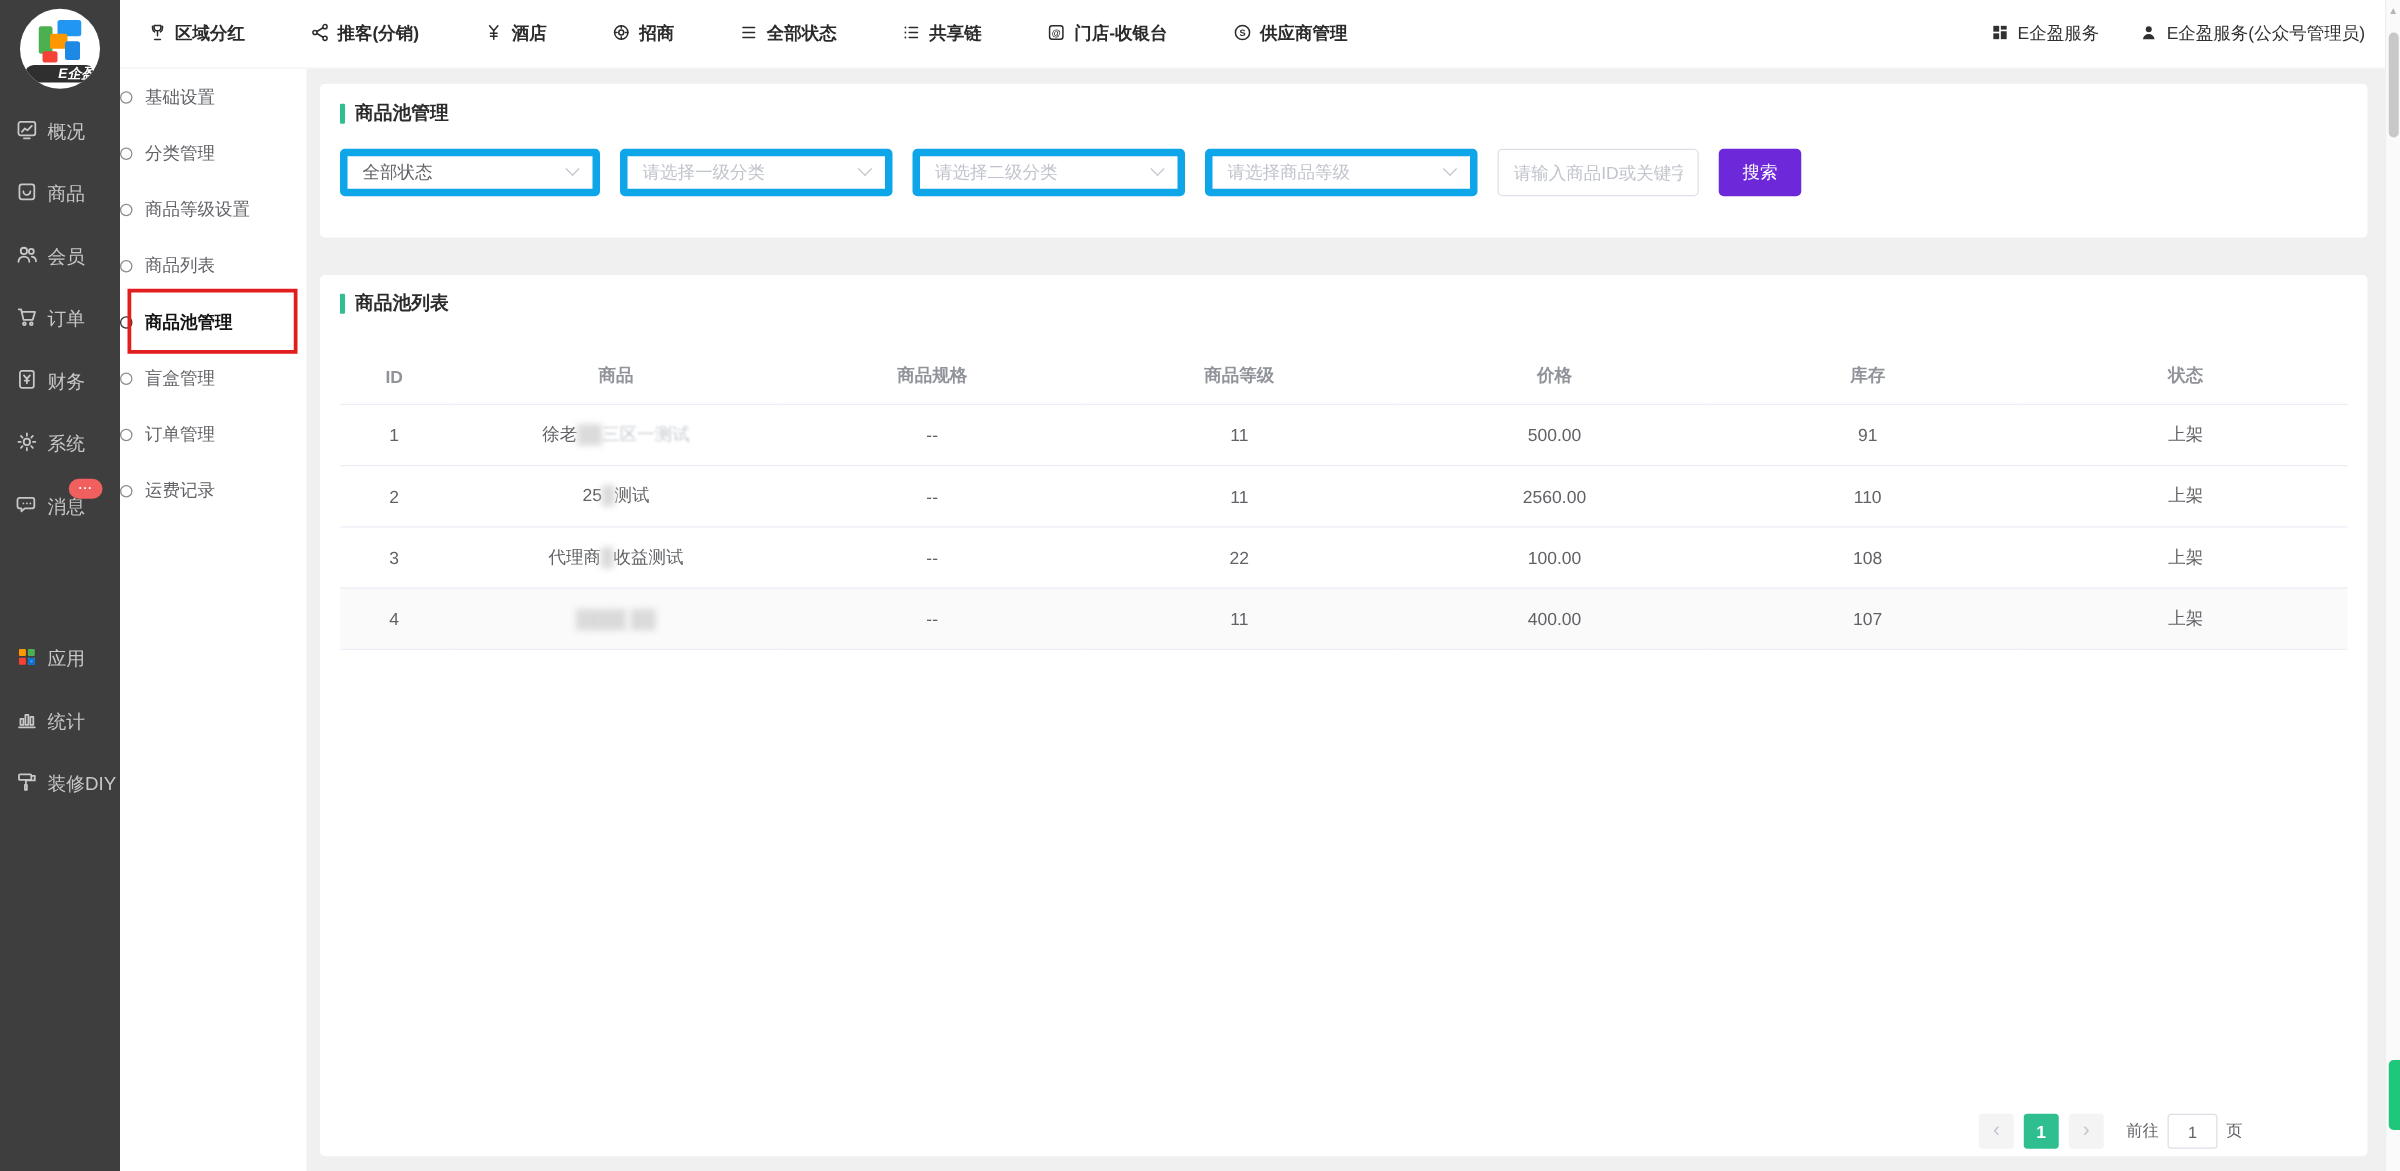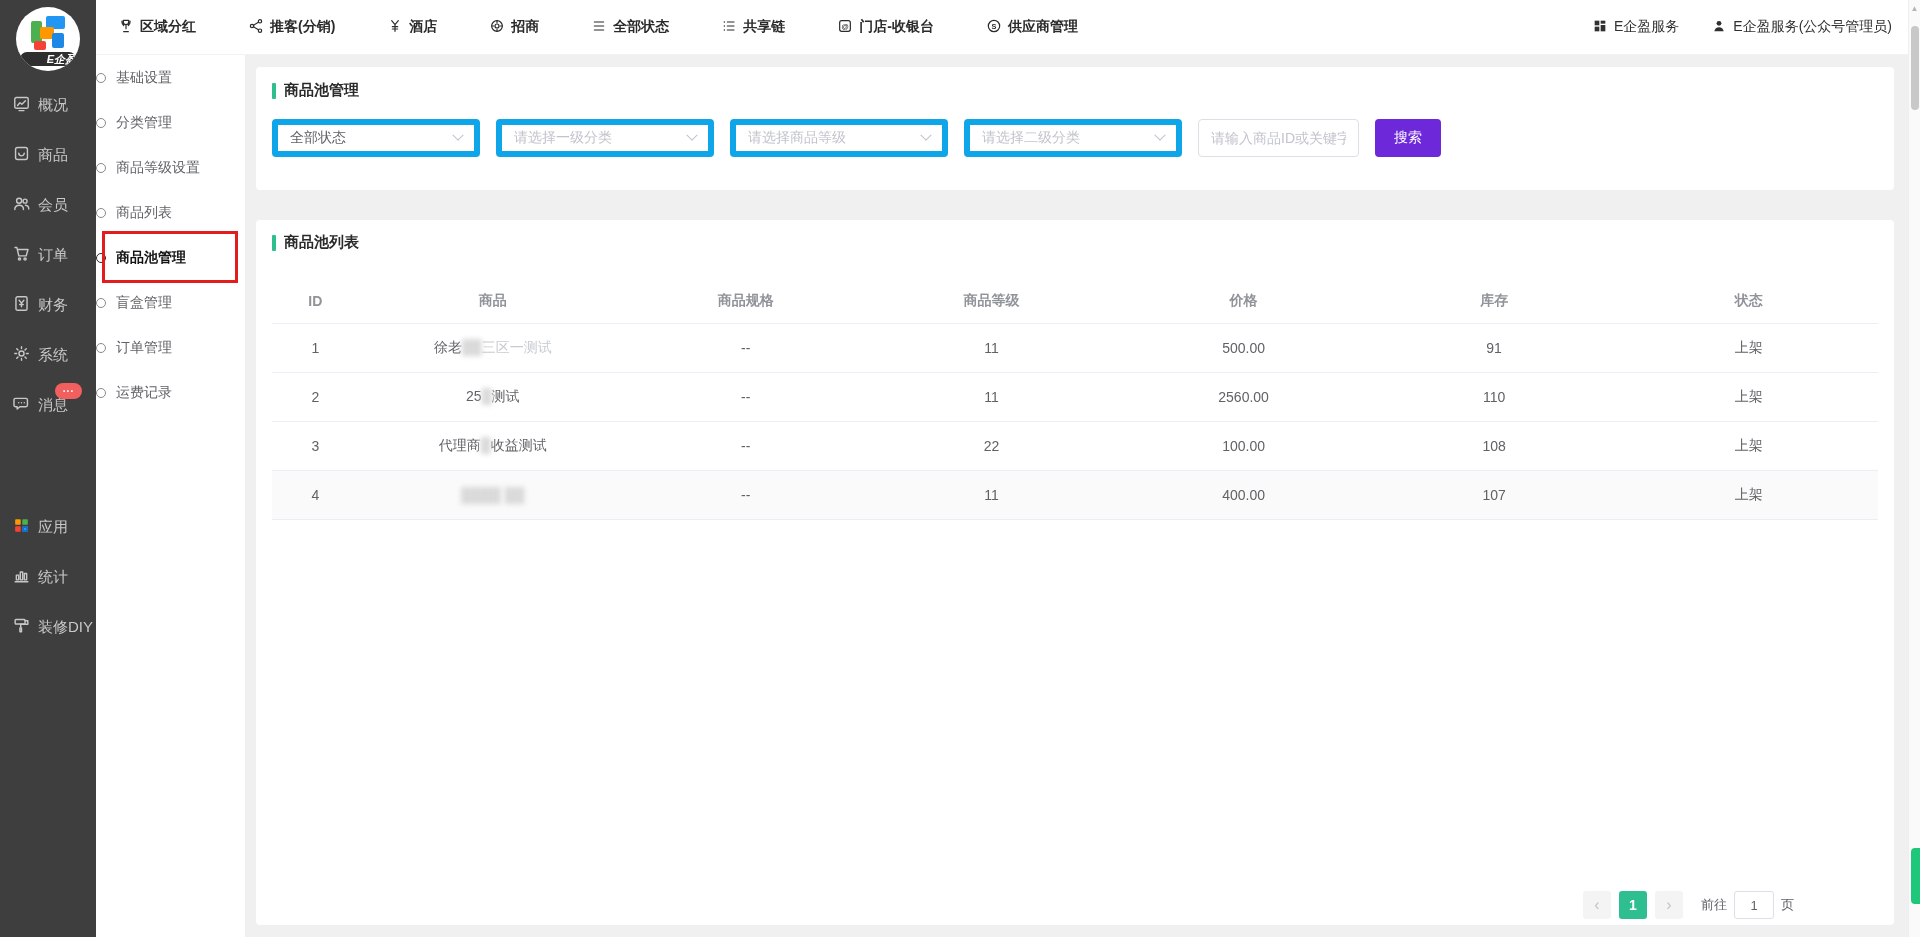--- a/index.html
+++ b/index.html
@@ -316,25 +316,25 @@
     <div class="filters">
       <div class="sel sel1 sel-value">
         <span>全部状态</span>
         <span class="chev"></span>
       </div>
       <div class="sel">
         <span>请选择一级分类</span>
         <span class="chev"></span>
       </div>
       <div class="sel">
+        <span>请选择二级分类</span>
+        <span class="chev"></span>
+      </div>
+      <div class="sel">
         <span>请选择商品等级</span>
-        <span class="chev"></span>
-      </div>
-      <div class="sel">
-        <span>请选择二级分类</span>
         <span class="chev"></span>
       </div>
       <input class="search-input" placeholder="请输入商品ID或关键字" style="">
       <button class="search-btn accent-bg" style="background: #6d28d9;">搜索</button>
     </div>
   </div>
 
   <div class="card card2">
     <div class="card-title">
       <span class="title-bar accent-bg" style="background: rgb(47, 190, 144);"></span>

